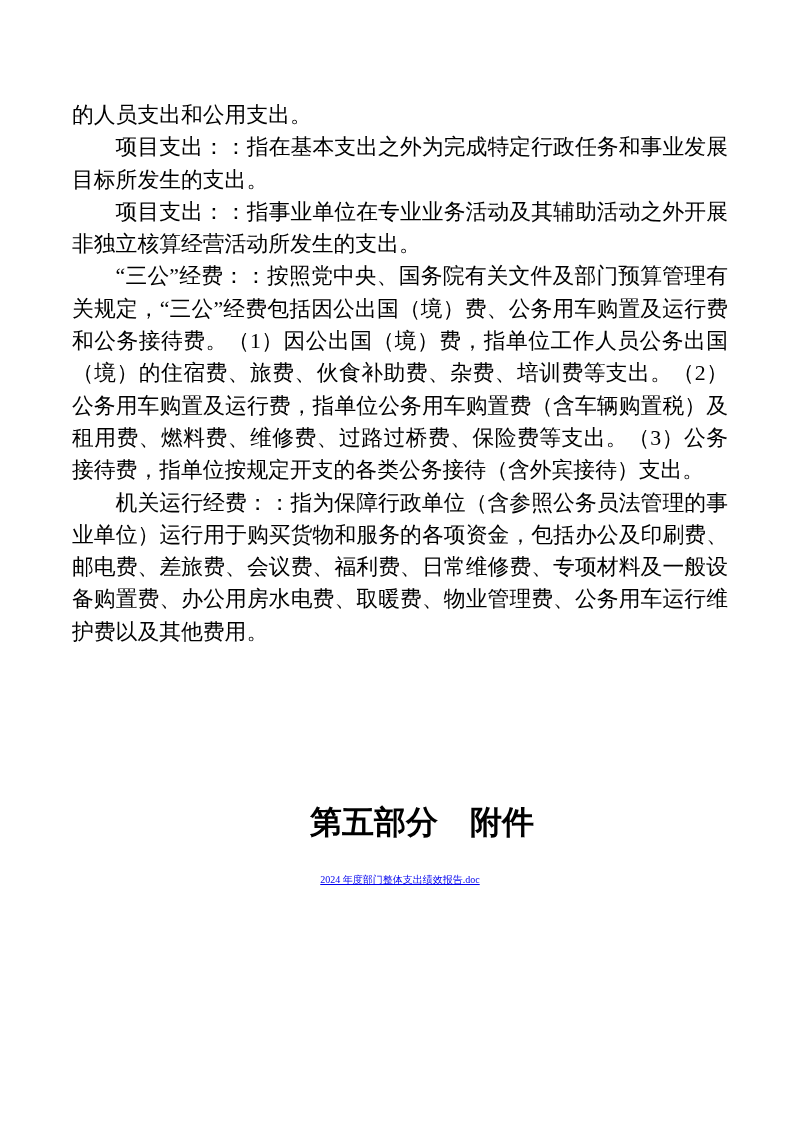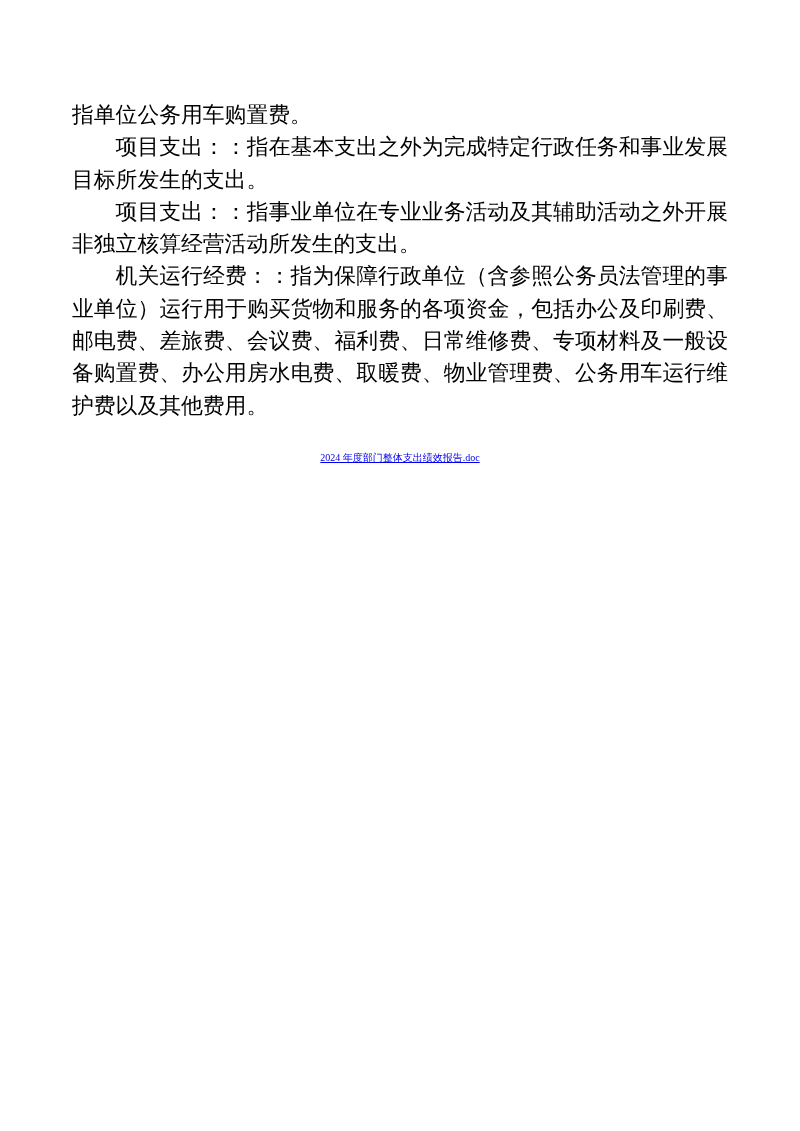--- a/index.html
+++ b/index.html
@@ -54,28 +54,30 @@
     text-decoration: underline;
     cursor: pointer;
   }
 </style>
 </head>
 <body>
 
 <div class="page">
 
   <div class="body-text">
-    <p><b></b><span>指单位公务用车购置费。</span></p>
+    <p><b></b><span>的人员支出和公用支出。</span></p>
 
     <p class="indent"><b>项目支出：</b><span>：指在基本支出之外为完成特定行政任务和事业发展目标所发生的支出。</span></p>
 
     <p class="indent"><b>项目支出：</b><span>：指事业单位在专业业务活动及其辅助活动之外开展非独立核算经营活动所发生的支出。</span></p>
 
+    <p class="indent"><b>“三公”经费：</b><span>：按照党中央、国务院有关文件及部门预算管理有关规定，“三公”经费包括因公出国（境）费、公务用车购置及运行费和公务接待费。（1）因公出国（境）费，指单位工作人员公务出国（境）的住宿费、旅费、伙食补助费、杂费、培训费等支出。（2）公务用车购置及运行费，指单位公务用车购置费（含车辆购置税）及租用费、燃料费、维修费、过路过桥费、保险费等支出。（3）公务接待费，指单位按规定开支的各类公务接待（含外宾接待）支出。</span></p>
 
     <p class="indent"><b>机关运行经费：</b><span>：指为保障行政单位（含参照公务员法管理的事业单位）运行用于购买货物和服务的各项资金，包括办公及印刷费、邮电费、差旅费、会议费、福利费、日常维修费、专项材料及一般设备购置费、办公用房水电费、取暖费、物业管理费、公务用车运行维护费以及其他费用。</span></p>
   </div>
 
+  <h1 class="section-heading">第五部分　附件</h1>
 
   <div class="attachment-row">
     <a>2024 年度部门整体支出绩效报告.doc</a>
   </div>
 
 </div>
 
 </body></html>

